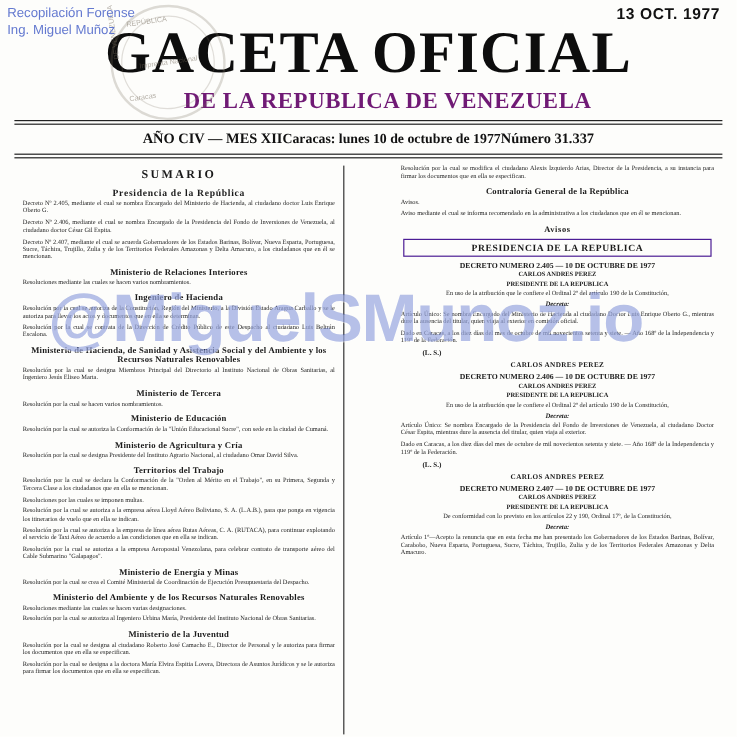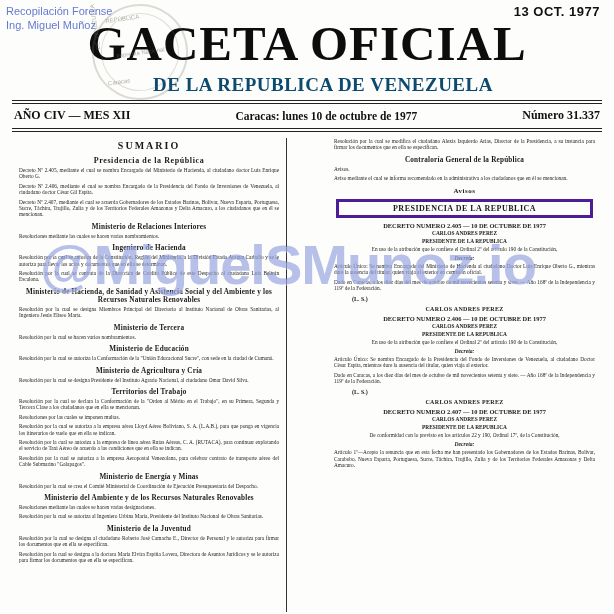--- a/index.html
+++ b/index.html
@@ -70,35 +70,35 @@
     color:#0d0d0d;
     line-height:52px;
   }
   .subtitle{
     position:absolute;left:0;right:0;top:74px;
     text-align:center;
     font-family:"Liberation Serif", serif;
     font-weight:bold;
     font-size:19px;
     letter-spacing:.5px;
-    color:#0c4a6e;
+    color:#701a75;
     margin-left:32px;
   }
   .rule{
     position:absolute;left:12px;right:12px;height:0;
     border-top:1px solid #222;
   }
   .rule-a{top:100px;}
   .rule-b{top:103px;}
   .rule-c{top:128px;}
   .rule-d{top:131px;}
 
   .issue-row{
     position:absolute;left:14px;right:14px;top:108px;
-    display:flex;justify-content:space-between;align-items:center;
+    display:flex;justify-content:center;align-items:center;
     font-family:"Liberation Serif", serif;
     font-size:12px;font-weight:bold;color:#111;
   }
   .issue-center{font-size:11.5px;font-weight:bold;}
 
   
   .cols{
     position:absolute;left:12px;right:12px;top:138px;bottom:2px;
     display:flex;
     gap:40px;
@@ -113,21 +113,21 @@
     text-align:center;font-size:7.2px;font-weight:bold;
     margin:5px 0 2px;letter-spacing:.2px;
   }
   .sec-head.big{font-size:8px;letter-spacing:.6px;}
   .para{
     font-size:5.3px;line-height:6.4px;text-align:justify;
     margin:0 0 3px;color:#1d1d1d;
   }
   .center{text-align:center;}
   .boxed{
-    border:3px solid #4c1d95;padding:2px 0;margin:4px 2px 4px;
+    border:1px solid #4c1d95;padding:2px 0;margin:4px 2px 4px;
     text-align:center;font-size:8px;font-weight:bold;letter-spacing:.5px;
   }
   .c-head{
     text-align:center;font-size:6.4px;font-weight:bold;margin:3px 0 1px;
   }
   .c-sub{
     text-align:center;font-size:5.4px;font-weight:bold;margin:0 0 2px;
   }
   .decreta{
     text-align:center;font-size:5.6px;font-weight:bold;

